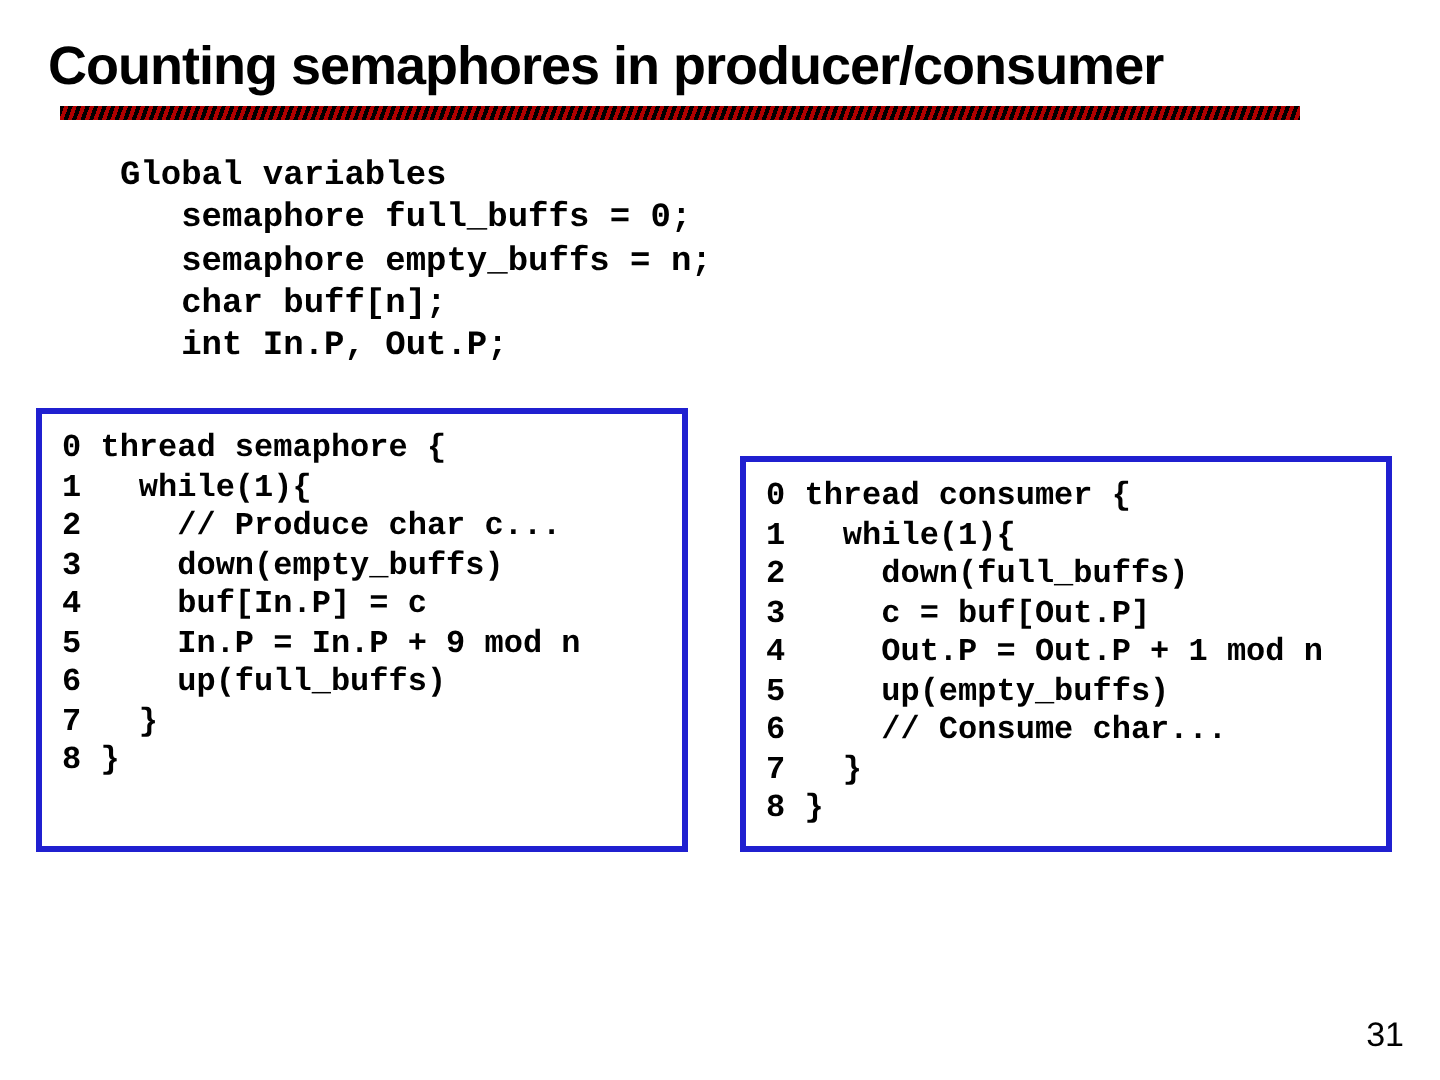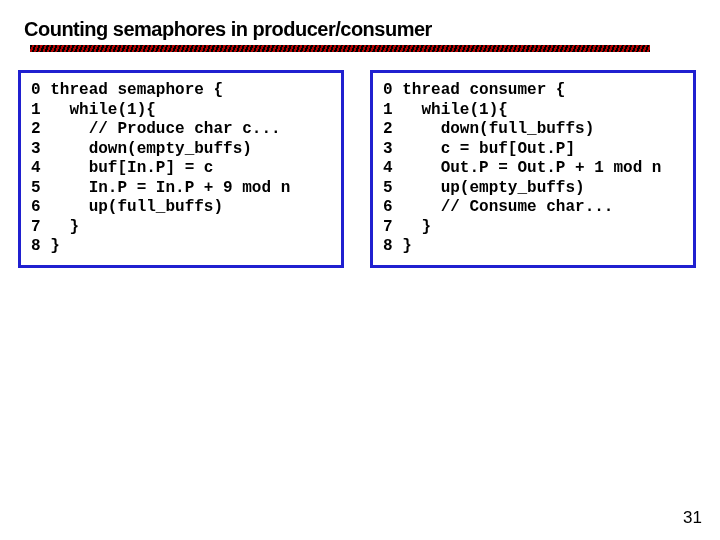--- a/index.html
+++ b/index.html
@@ -12,21 +12,21 @@
     overflow: hidden;
   }
   .slide {
     width: 720px;
     height: 540px;
     position: relative;
     box-sizing: border-box;
     padding: 18px 24px 0 24px;
   }
   .title {
-    font-size: 20px;
+    font-size: 27px;
     font-weight: bold;
     color: #000;
     margin: 0 0 4px 0;
     letter-spacing: -0.5px;
   }
   .rule {
     height: 7px;
     width: 620px;
     background: repeating-linear-gradient(
       110deg,
@@ -53,40 +53,45 @@
     border: 3px solid #2020d0;
     padding: 8px 10px 8px 10px;
     font-family: "Courier New", Courier, monospace;
     font-weight: bold;
     font-size: 16px;
     line-height: 1.22;
     white-space: pre;
     box-sizing: border-box;
   }
   .codebox.left  { width: 330px; }
-  .codebox.right { width: 330px; }
+  .codebox.right { width: 330px; margin-top: 24px; }
   .codebox .comment { }
   .pagenum {
     position: absolute;
     right: 18px;
     bottom: 12px;
     font-family: Arial, Helvetica, sans-serif;
     font-size: 17px;
     color: #000;
   }
 </style>
 </head>
 <body>
 
 <div class="slide">
 
   <h1 class="title">Counting semaphores in producer/consumer</h1>
 
   <div class="rule"></div>
 
+  <div class="globals"><span>Global variables</span>
+   <span>semaphore full_buffs = 0;</span>
+   <span>semaphore empty_buffs = n;</span>
+   <span>char buff[n];</span>
+   <span>int In.P, Out.P;</span></div>
 
   <div class="cols">
 
     <div class="codebox left"><span>0</span> <span>thread semaphore {</span>
 <span>1</span>   <span>while(1){</span>
 <span>2</span>     <span class="comment">// Produce char c...</span>
 <span>3</span>     <span>down(empty_buffs)</span>
 <span>4</span>     <span>buf[In.P] = c</span>
 <span>5</span>     <span>In.P = In.P + 9 mod n</span>
 <span>6</span>     <span>up(full_buffs)</span>

